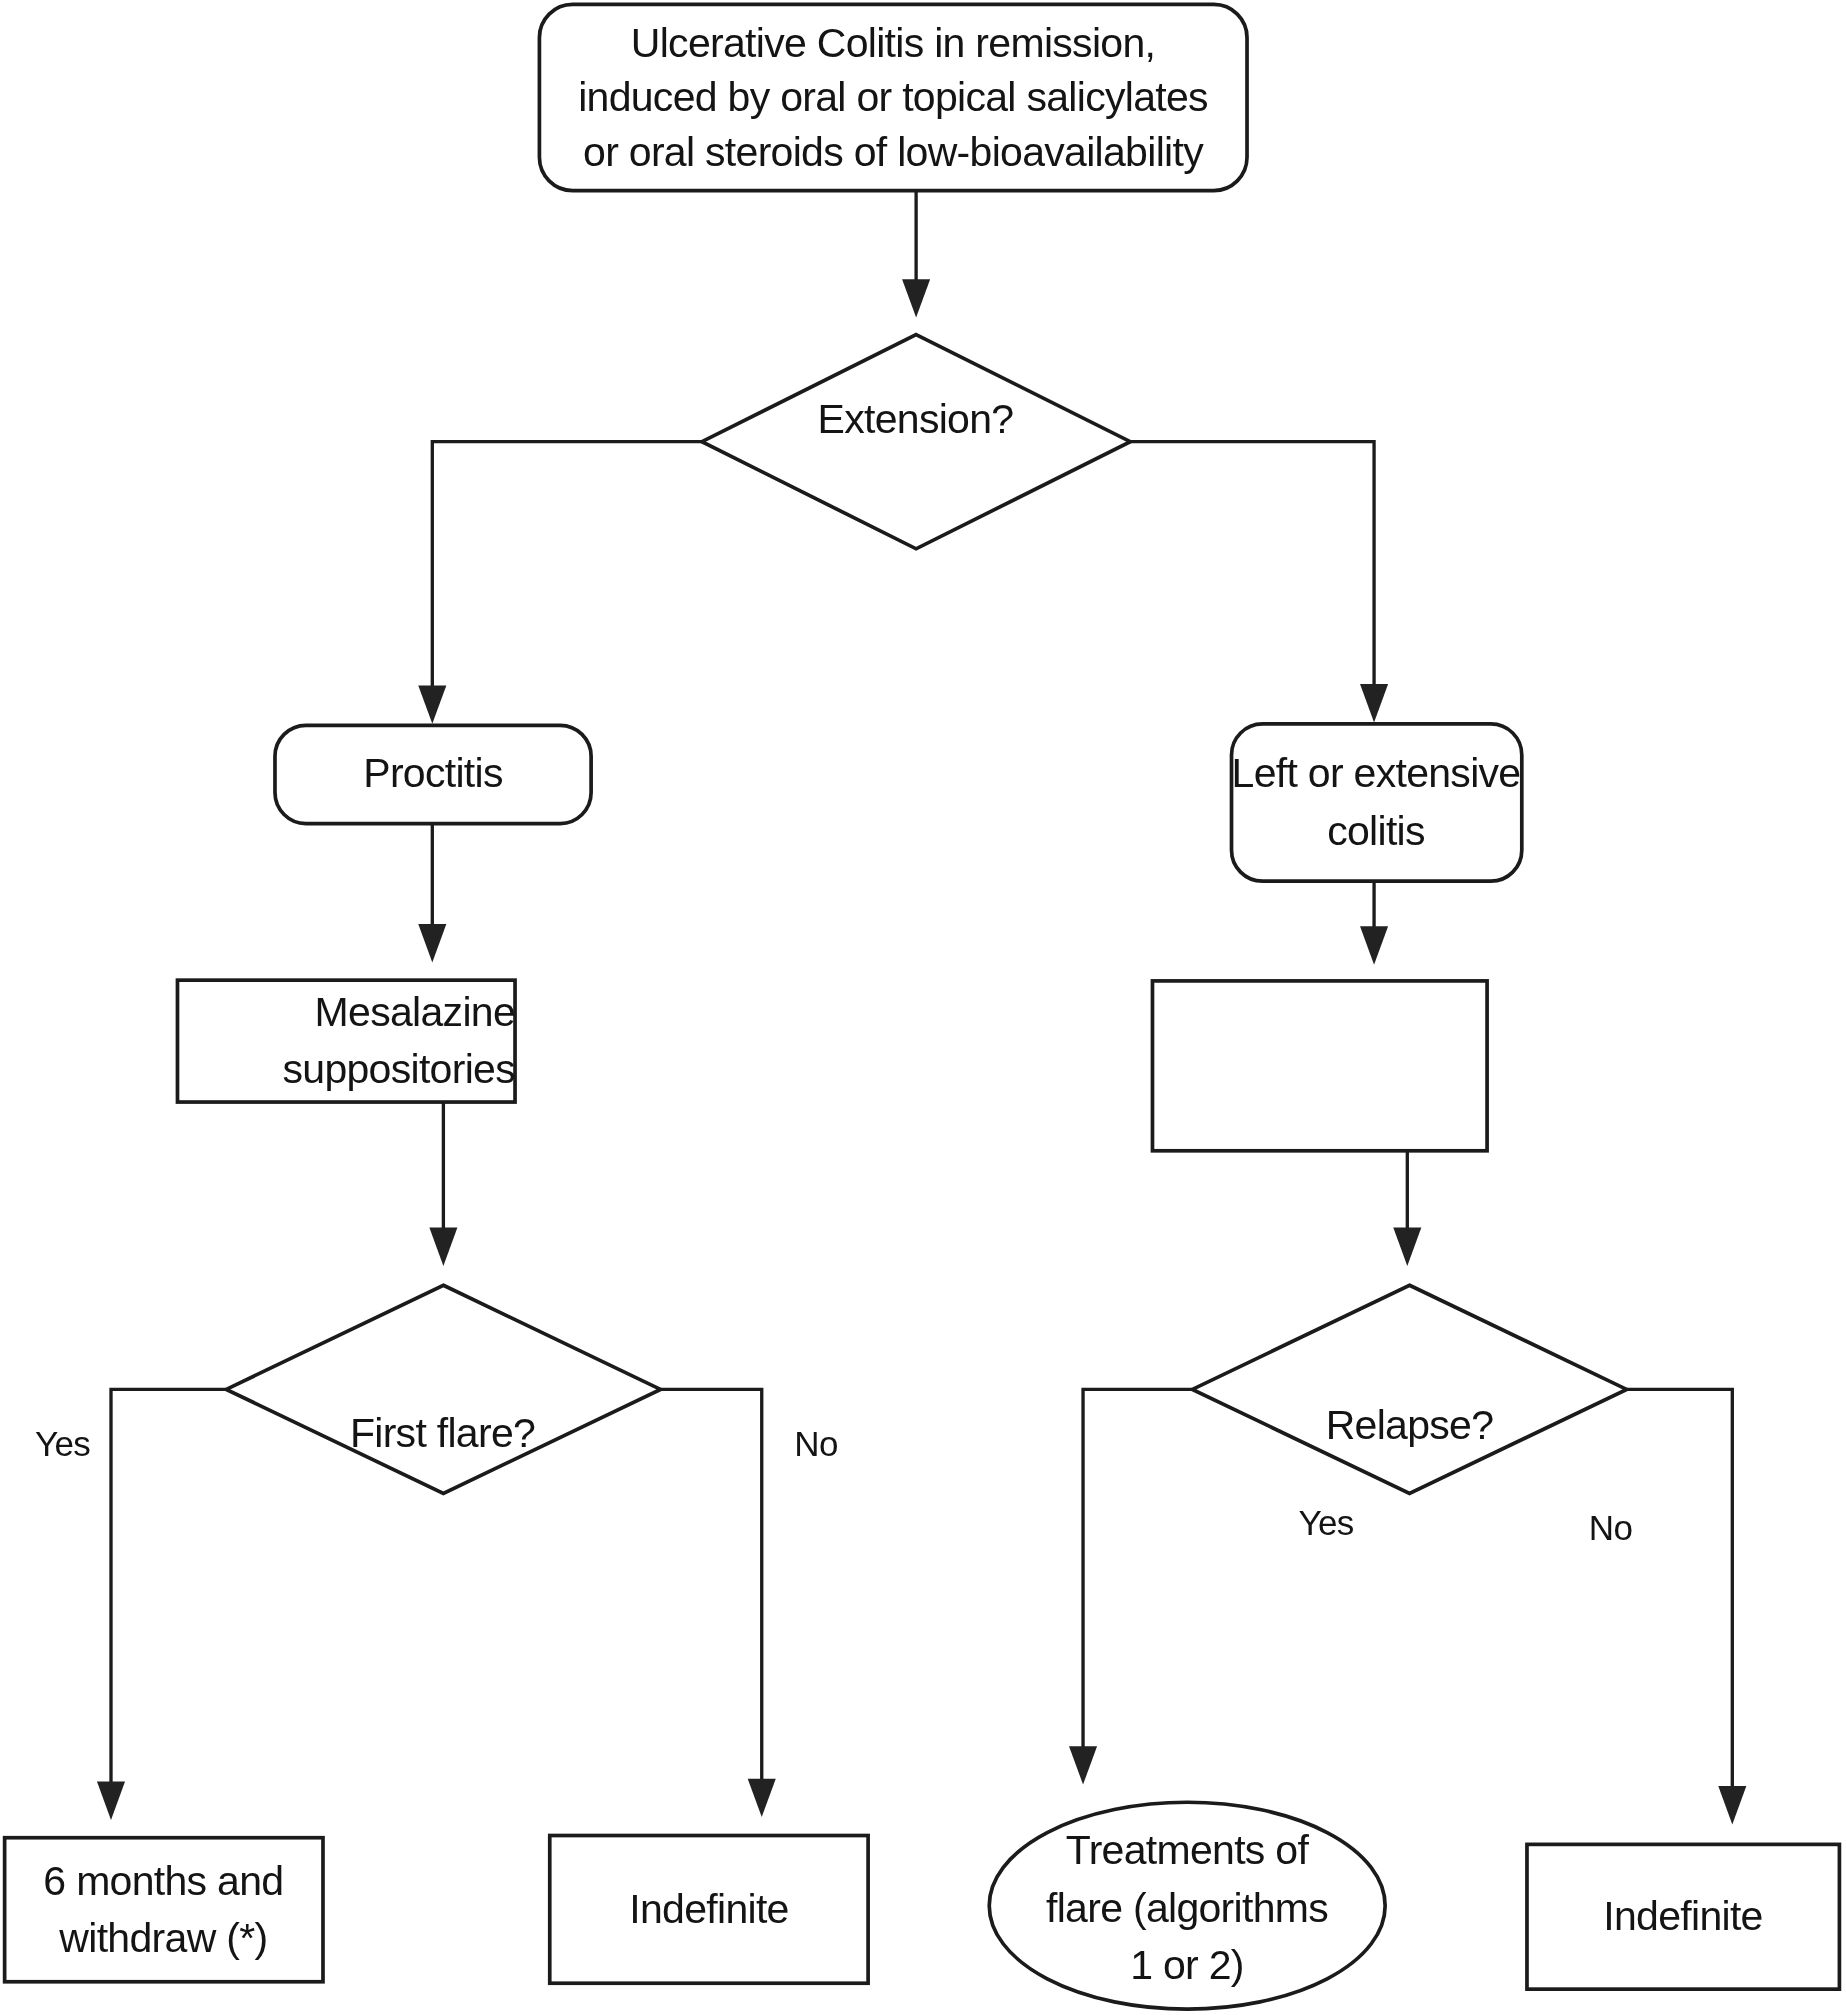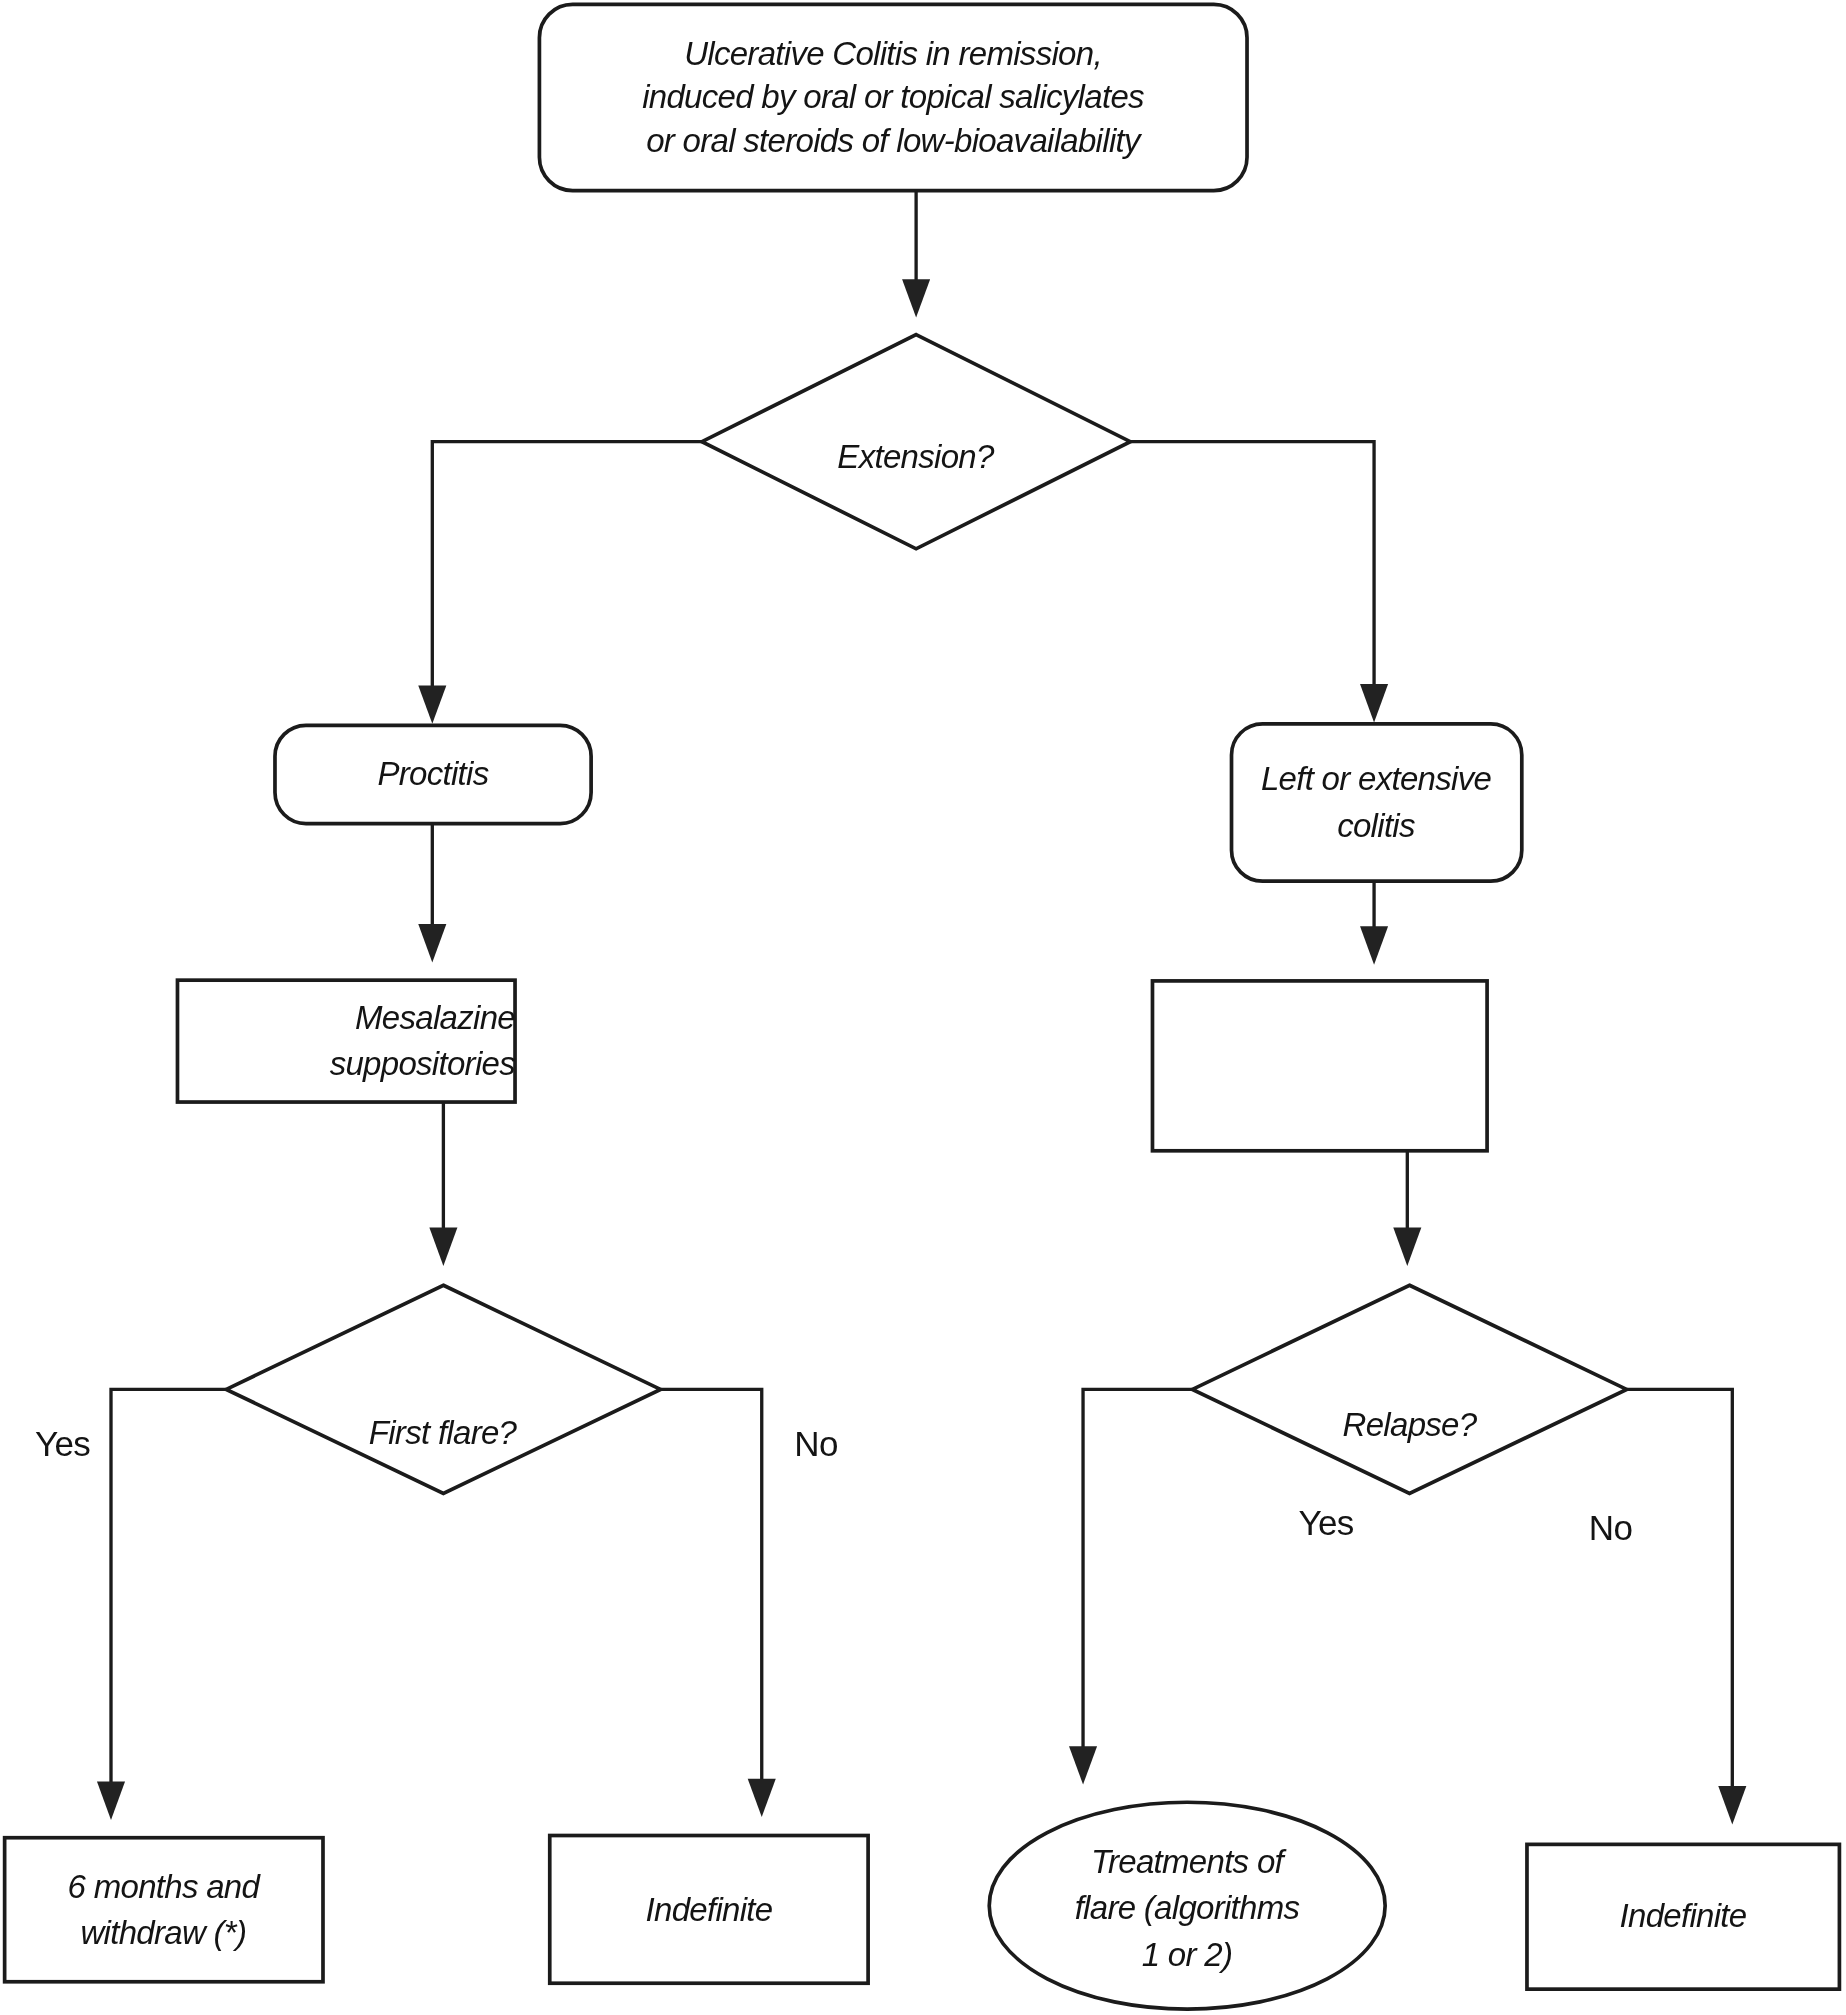--- a/index.html
+++ b/index.html
@@ -21,25 +21,24 @@
     left: 0;
     top: 0;
   }
   .node-label {
     position: absolute;
     display: flex;
     align-items: center;
     justify-content: center;
     text-align: center;
     white-space: pre-line;
-    font-size: 33px;
+    font-size: 41px;
     letter-spacing: -0.7px;
     line-height: 1.4;
     color: #141414;
-    font-style: italic;
   }
   .node-label.tight {
     line-height: 1.33;
   }
   .branch-label {
     position: absolute;
     display: flex;
     align-items: center;
     justify-content: center;
     font-size: 35px;
@@ -98,21 +97,21 @@
       <polygon points="1012,2408 1050,2408 1031,2460"></polygon>
       <polygon points="1447,2364 1485,2364 1466,2416"></polygon>
       <polygon points="2326,2418 2364,2418 2345,2470"></polygon>
     </g>
   </svg>
 
   <div class="node-label tight" style="left:539px; top:4.4px; width:708px; height:186px;">Ulcerative Colitis in remission,
 induced by oral or topical salicylates
 or oral steroids of low-bioavailability</div>
 
-  <div class="node-label" style="left:768px; top:434px; width:295px; height:47px;">Extension?</div>
+  <div class="node-label" style="left:768px; top:396px; width:295px; height:47px;">Extension?</div>
 
   <div class="node-label" style="left:275px; top:725px; width:316px; height:98px;">Proctitis</div>
 
   <div class="node-label" style="left:1231px; top:724px; width:290px; height:157px;">Left or extensive
 colitis</div>
 
   <div class="node-label" style="left:177px; top:980px; width:338px; height:122px;text-align:right;">Mesalazine suppositories</div>
 
 
   <div class="node-label" style="left:295px; top:1366px; width:295px; height:47px;margin-top:44px;">First flare?</div>

